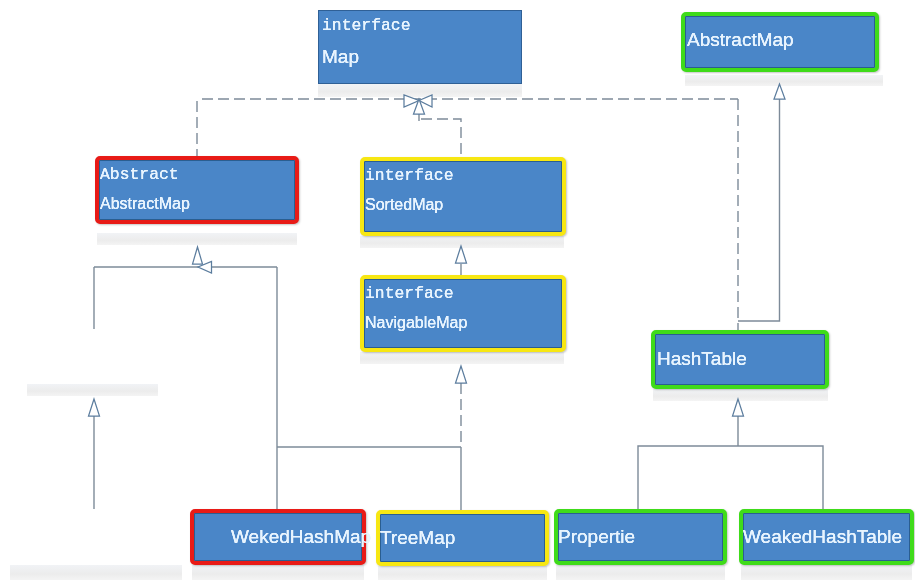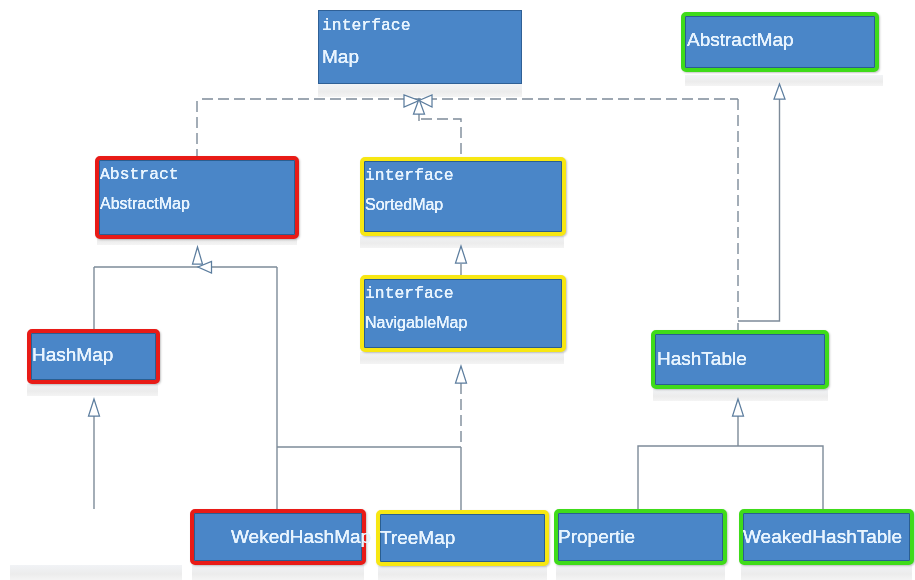--- a/index.html
+++ b/index.html
@@ -73,38 +73,35 @@
 
   <div class="node plain" style="left:318px;top:10px;width:204px;height:74px;">
     <div class="label stereo" style="left:3px;top:7px;">interface</div>
     <div class="label name big" style="left:3px;top:36px;">Map</div>
   </div>
 
   <div class="node green" style="left:681px;top:12px;width:198px;height:60px;">
     <div class="label name big" style="left:2px;top:14px;">AbstractMap</div>
   </div>
 
-  <div class="node red" style="left:95px;top:156px;width:204px;height:83px;">
+  <div class="node red" style="left:95px;top:156px;width:204px;height:68px;">
     <div class="label stereo" style="left:1px;top:7px;">Abstract</div>
     <div class="label name" style="left:1px;top:36px;">AbstractMap</div>
   </div>
 
   <div class="node yellow" style="left:360px;top:157px;width:206px;height:79px;">
     <div class="label stereo" style="left:1px;top:7px;">interface</div>
     <div class="label name" style="left:1px;top:36px;">SortedMap</div>
   </div>
 
   <div class="node yellow" style="left:360px;top:275px;width:206px;height:77px;">
     <div class="label stereo" style="left:1px;top:7px;">interface</div>
     <div class="label name" style="left:1px;top:36px;">NavigableMap</div>
   </div>
 
-  <div class="node red" style="left:27px;top:329px;width:133px;height:55px;">
-    <div class="label name big" style="left:1px;top:12px;">HashMap</div>
-  </div>
 
   <div class="node green" style="left:651px;top:330px;width:178px;height:59px;">
     <div class="label name big" style="left:2px;top:15px;">HashTable</div>
   </div>
 
 
   <div class="node red" style="left:190px;top:509px;width:176px;height:56px;">
     <div class="label name big" style="left:0px;top:14px;padding-left:37px;">WekedHashMap</div>
   </div>
 

